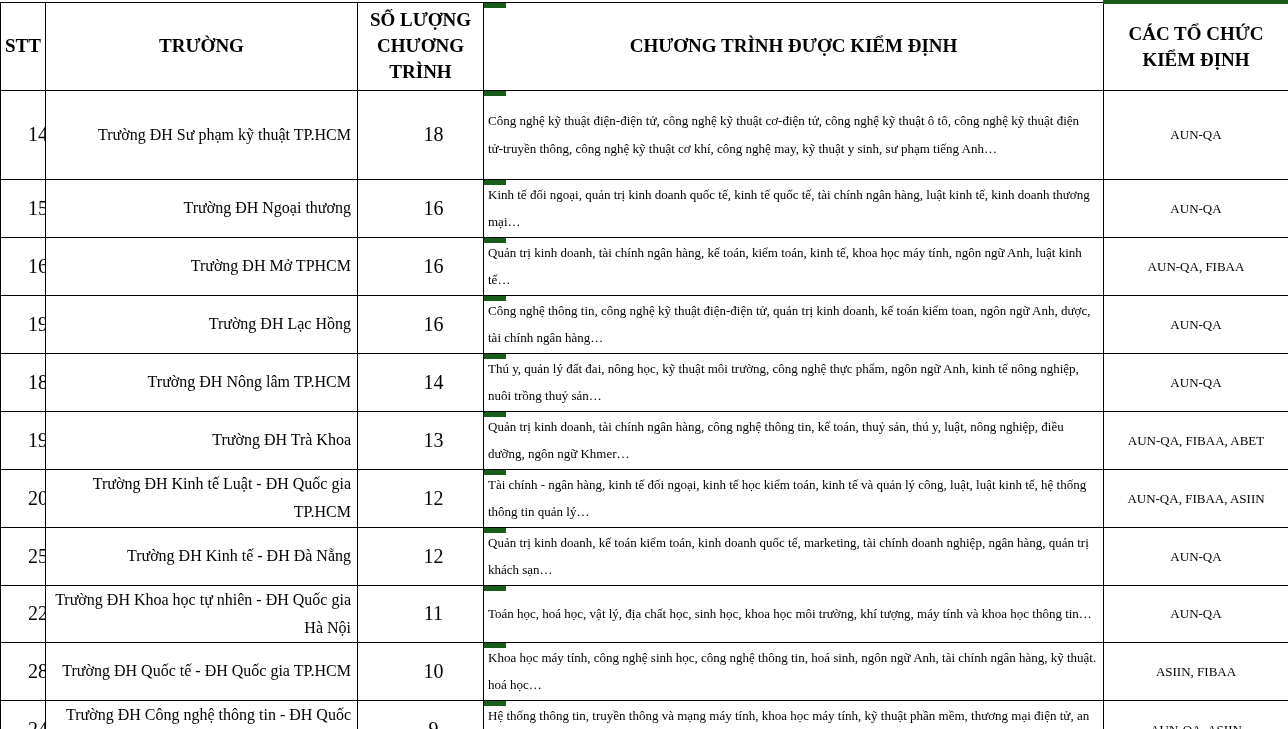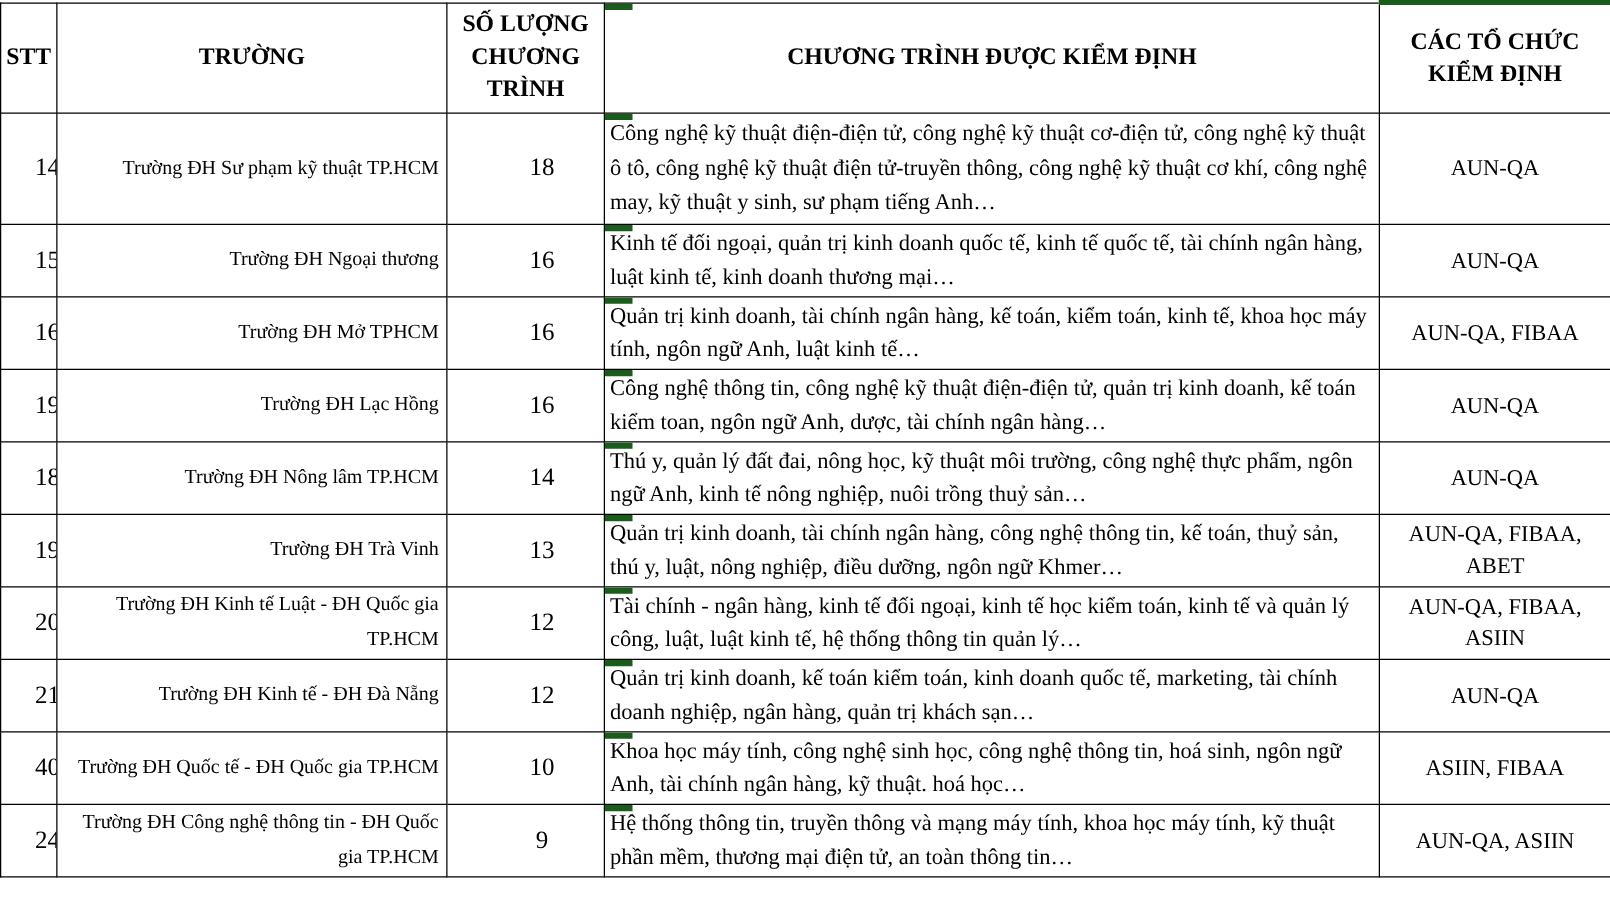--- a/index.html
+++ b/index.html
@@ -46,21 +46,21 @@
   th.h-orgs{border-top:4px solid var(--green);}
   th.h-programs::before{
     content:"";position:absolute;top:0;left:0;
     width:22px;height:5px;background:var(--green);
   }
 
   
   .accred tbody tr{height:55px;}
   .accred tbody tr.tall{height:89px;}
   .accred td{
-    font-size:18px;
+    font-size:13px;
     vertical-align:middle;
   }
   td.c-stt{
     text-align:center;
     font-size:20px;
   }
   td.c-school{
     text-align:right;
     padding:0 6px 0 5px;
     font-size:16px;
@@ -138,41 +138,48 @@
     </tr>
     <tr>
       <td class="c-stt">18</td>
       <td class="c-school">Trường ĐH Nông lâm TP.HCM</td>
       <td class="c-count">14</td>
       <td class="c-programs">Thú y, quản lý đất đai, nông học, kỹ thuật môi trường, công nghệ thực phẩm, ngôn ngữ Anh, kinh tế nông nghiệp, nuôi trồng thuỷ sản…</td>
       <td class="c-orgs">AUN-QA</td>
     </tr>
     <tr>
       <td class="c-stt">19</td>
-      <td class="c-school">Trường ĐH Trà Vinh</td>
+      <td class="c-school">Trường ĐH Trà Khoa</td>
       <td class="c-count">13</td>
       <td class="c-programs">Quản trị kinh doanh, tài chính ngân hàng, công nghệ thông tin, kế toán, thuỷ sản, thú y, luật, nông nghiệp, điều dưỡng, ngôn ngữ Khmer…</td>
       <td class="c-orgs">AUN-QA, FIBAA, ABET</td>
     </tr>
     <tr>
       <td class="c-stt">20</td>
       <td class="c-school">Trường ĐH Kinh tế Luật - ĐH Quốc gia TP.HCM</td>
       <td class="c-count">12</td>
       <td class="c-programs">Tài chính - ngân hàng, kinh tế đối ngoại, kinh tế học kiểm toán, kinh tế và quản lý công, luật, luật kinh tế, hệ thống thông tin quản lý…</td>
       <td class="c-orgs">AUN-QA, FIBAA, ASIIN</td>
     </tr>
     <tr>
-      <td class="c-stt">21</td>
+      <td class="c-stt">25</td>
       <td class="c-school">Trường ĐH Kinh tế - ĐH Đà Nẵng</td>
       <td class="c-count">12</td>
       <td class="c-programs">Quản trị kinh doanh, kế toán kiểm toán, kinh doanh quốc tế, marketing, tài chính doanh nghiệp, ngân hàng, quản trị khách sạn…</td>
       <td class="c-orgs">AUN-QA</td>
     </tr>
     <tr>
-      <td class="c-stt">40</td>
+      <td class="c-stt">22</td>
+      <td class="c-school">Trường ĐH Khoa học tự nhiên - ĐH Quốc gia Hà Nội</td>
+      <td class="c-count">11</td>
+      <td class="c-programs">Toán học, hoá học, vật lý, địa chất học, sinh học, khoa học môi trường, khí tượng, máy tính và khoa học thông tin…</td>
+      <td class="c-orgs">AUN-QA</td>
+    </tr>
+    <tr>
+      <td class="c-stt">28</td>
       <td class="c-school">Trường ĐH Quốc tế - ĐH Quốc gia TP.HCM</td>
       <td class="c-count">10</td>
       <td class="c-programs">Khoa học máy tính, công nghệ sinh học, công nghệ thông tin, hoá sinh, ngôn ngữ Anh, tài chính ngân hàng, kỹ thuật. hoá học…</td>
       <td class="c-orgs">ASIIN, FIBAA</td>
     </tr>
     <tr>
       <td class="c-stt">24</td>
       <td class="c-school">Trường ĐH Công nghệ thông tin - ĐH Quốc gia TP.HCM</td>
       <td class="c-count">9</td>
       <td class="c-programs">Hệ thống thông tin, truyền thông và mạng máy tính, khoa học máy tính, kỹ thuật phần mềm, thương mại điện tử, an toàn thông tin…</td>

